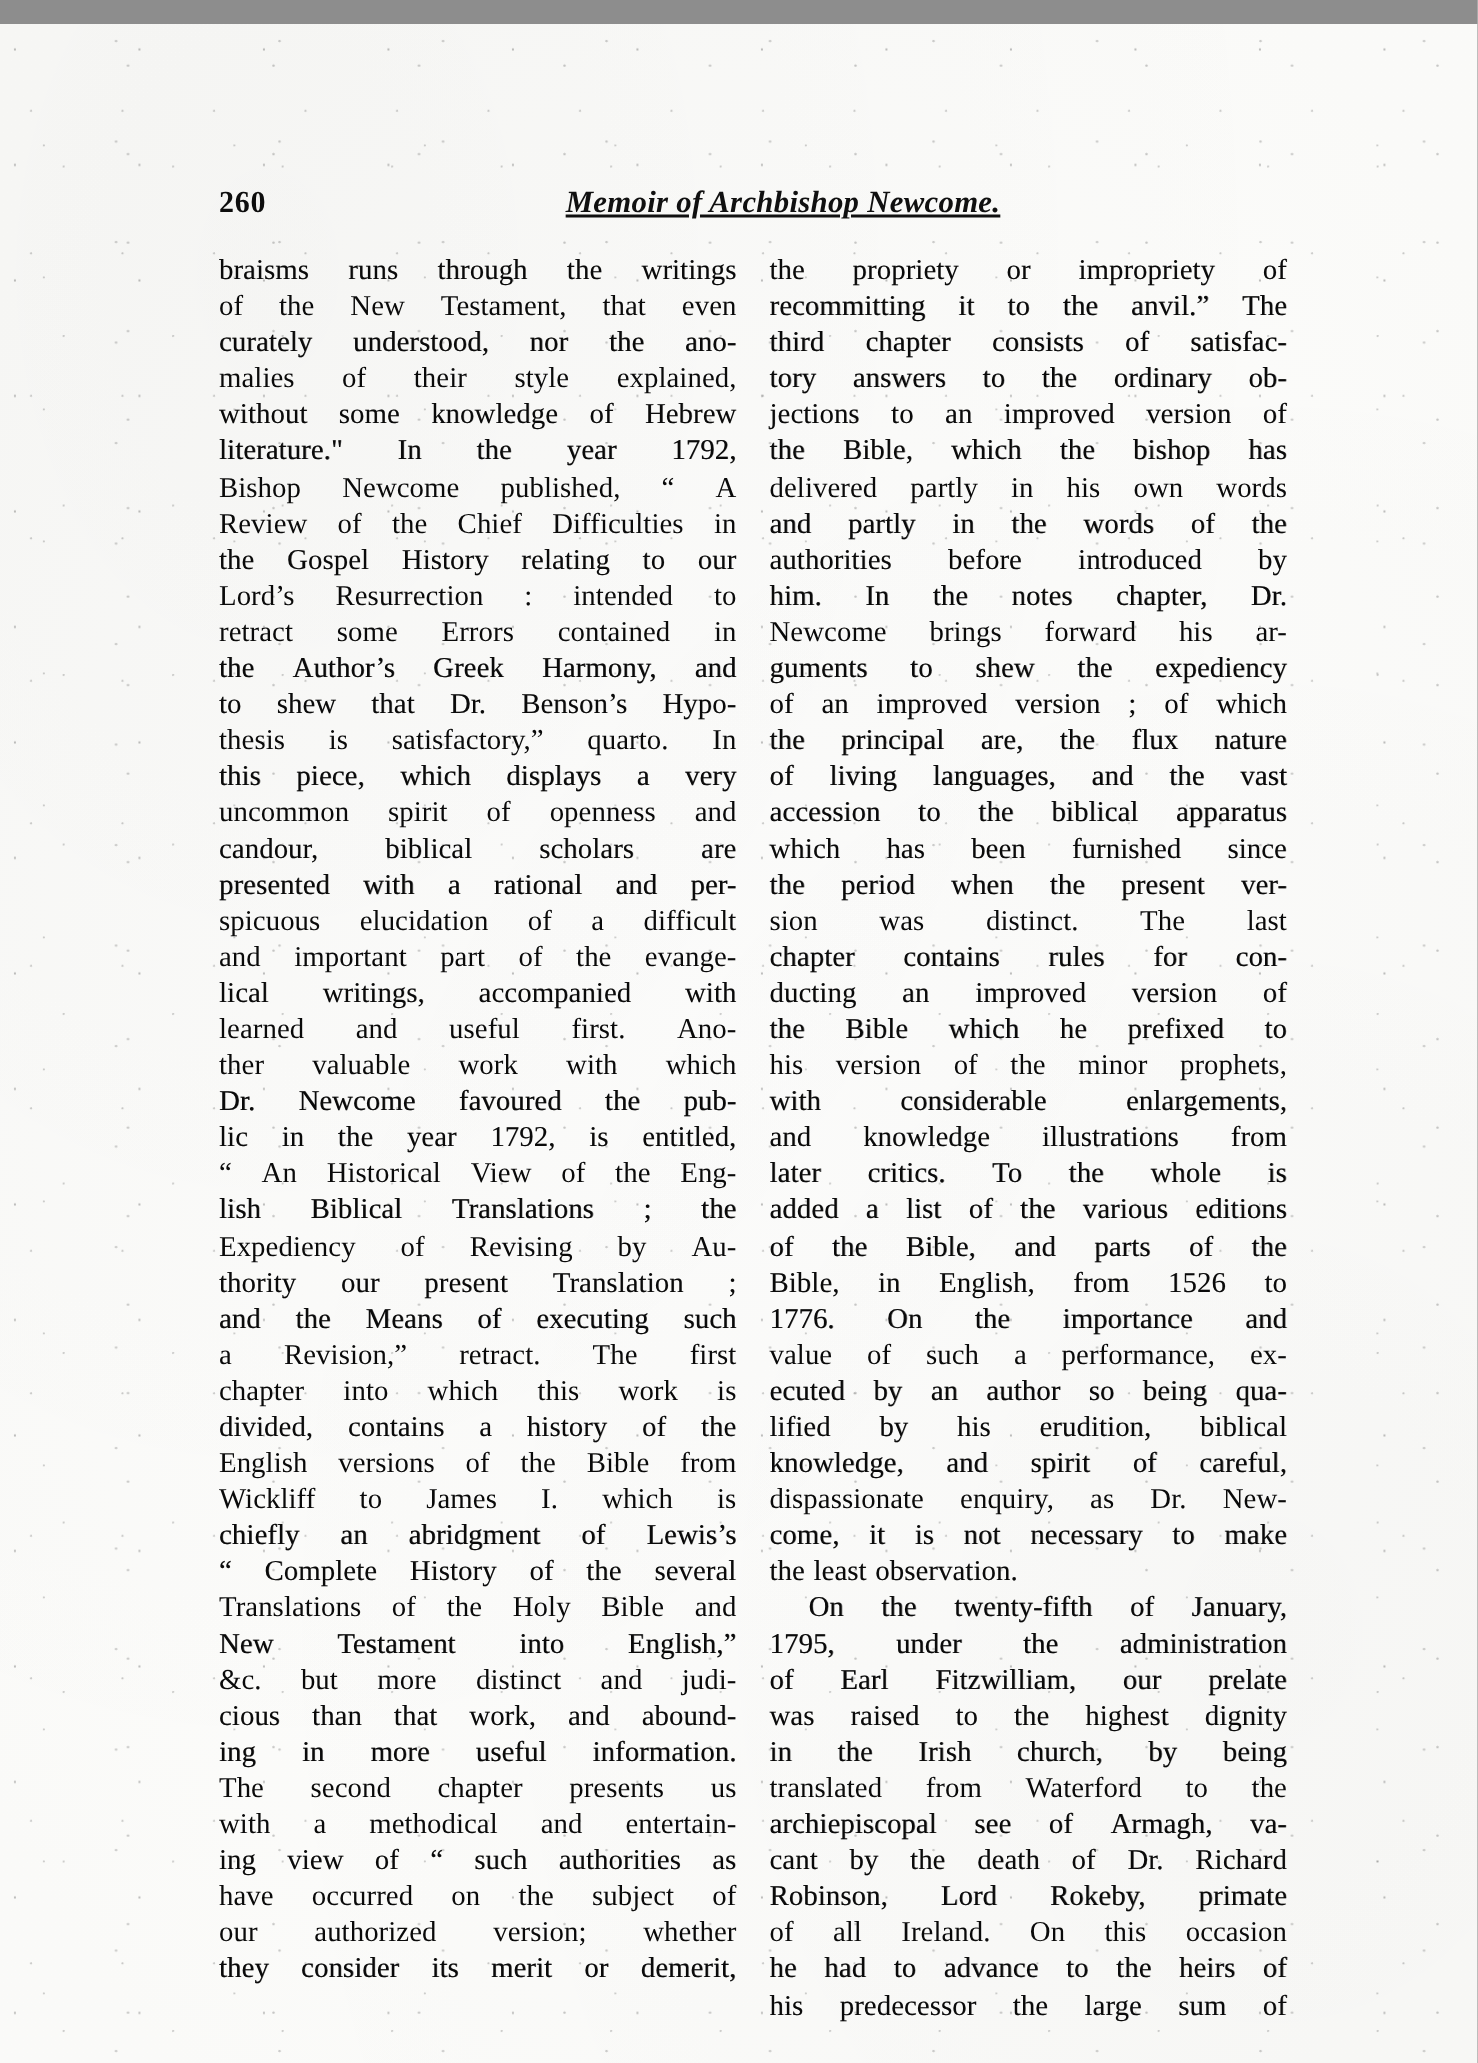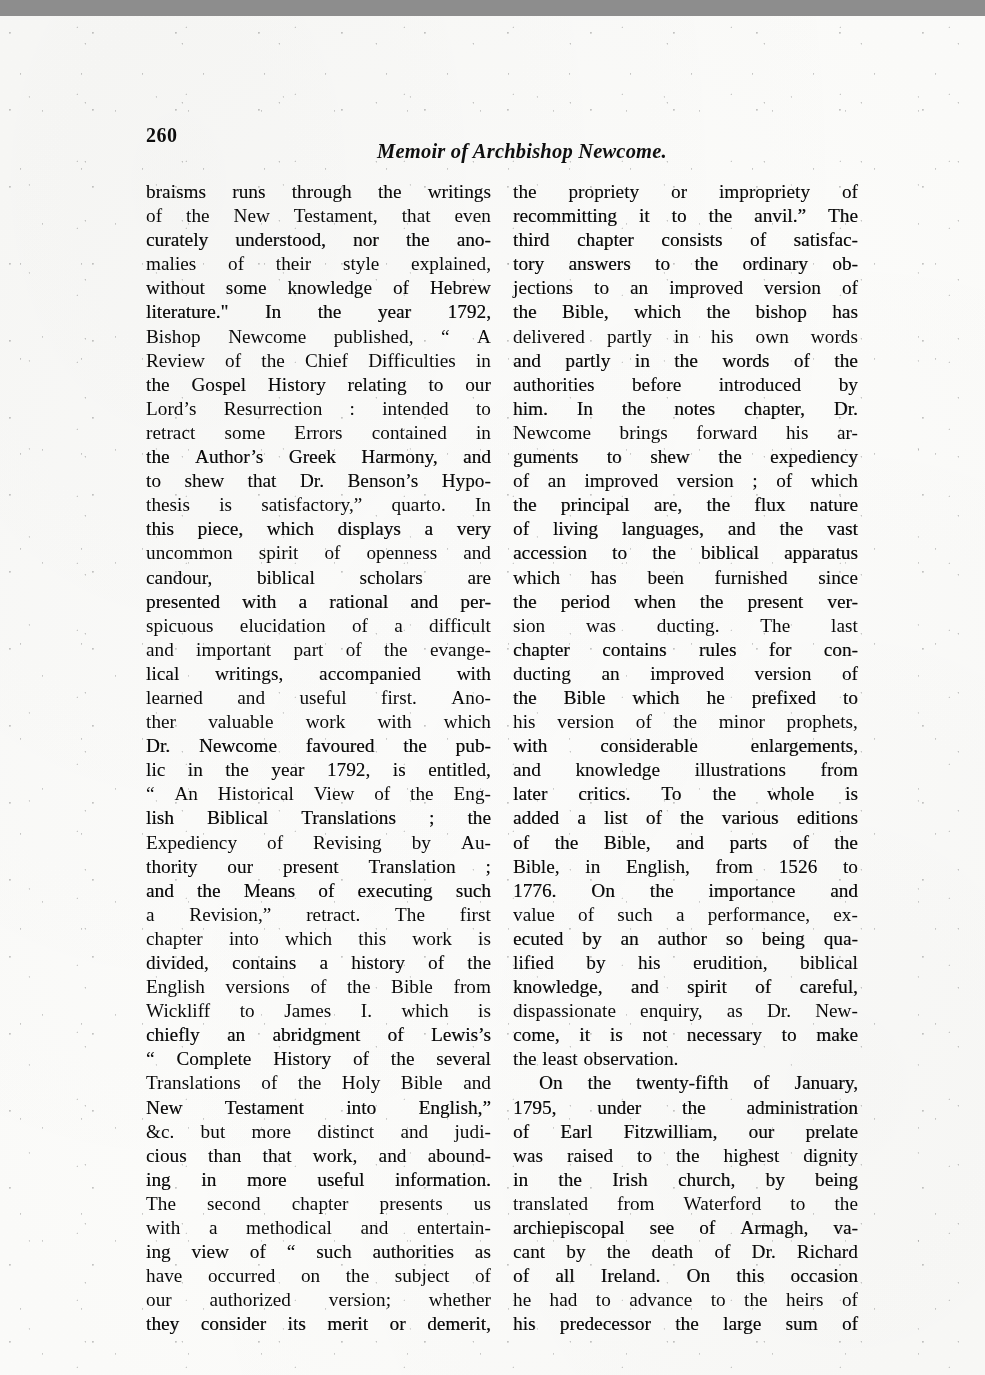--- a/index.html
+++ b/index.html
@@ -37,43 +37,44 @@
     font-family: "Liberation Serif", "DejaVu Serif", serif;
     font-weight: bold;
     font-size: 20px;
     color: #0d0d0d;
     letter-spacing: 0.5px;
     transform: scaleY(1.02);
   }
   .head-title {
     position: absolute;
     left: 0;
-    top: 16px;
+    top: 0;
     width: 712px;
     text-align: center;
     font-family: "Liberation Serif", "DejaVu Serif", serif;
     font-style: italic;
     font-weight: bold;
     font-size: 20.5px;
     color: #101010;
     letter-spacing: 0.2px;
     padding-left: 40px;
     box-sizing: border-box;
+    text-decoration: underline;
   }
 
   
   .columns {
     position: absolute;
     left: 146px;
     top: 152px;
     width: 712px;
   }
   .col {
     position: absolute;
-    top: 12px;
+    top: 1px;
     width: 345px;
   }
   .col-left  { left: 0; }
   .col-right { left: 367px; }
 
   .line {
     font-family: "Liberation Serif", "DejaVu Serif", serif;
     font-size: 19.2px;
     line-height: 24.1px;
     height: 24.1px;
@@ -620,21 +621,21 @@
           <span>the</span>
           <span>period</span>
           <span>when</span>
           <span>the</span>
           <span>present</span>
           <span>ver-</span>
         </div>
         <div class="line">
           <span>sion</span>
           <span>was</span>
-          <span>ducting.</span>
+          <span>distinct.</span>
           <span>The</span>
           <span>last</span>
         </div>
         <div class="line">
           <span>chapter</span>
           <span>contains</span>
           <span>rules</span>
           <span>for</span>
           <span>con-</span>
         </div>
@@ -818,20 +819,26 @@
         <div class="line">
           <span>cant</span>
           <span>by</span>
           <span>the</span>
           <span>death</span>
           <span>of</span>
           <span>Dr.</span>
           <span>Richard</span>
         </div>
         <div class="line">
+          <span>Robinson,</span>
+          <span>Lord</span>
+          <span>Rokeby,</span>
+          <span>primate</span>
+        </div>
+        <div class="line">
           <span>of</span>
           <span>all</span>
           <span>Ireland.</span>
           <span>On</span>
           <span>this</span>
           <span>occasion</span>
         </div>
         <div class="line">
           <span>he</span>
           <span>had</span>

